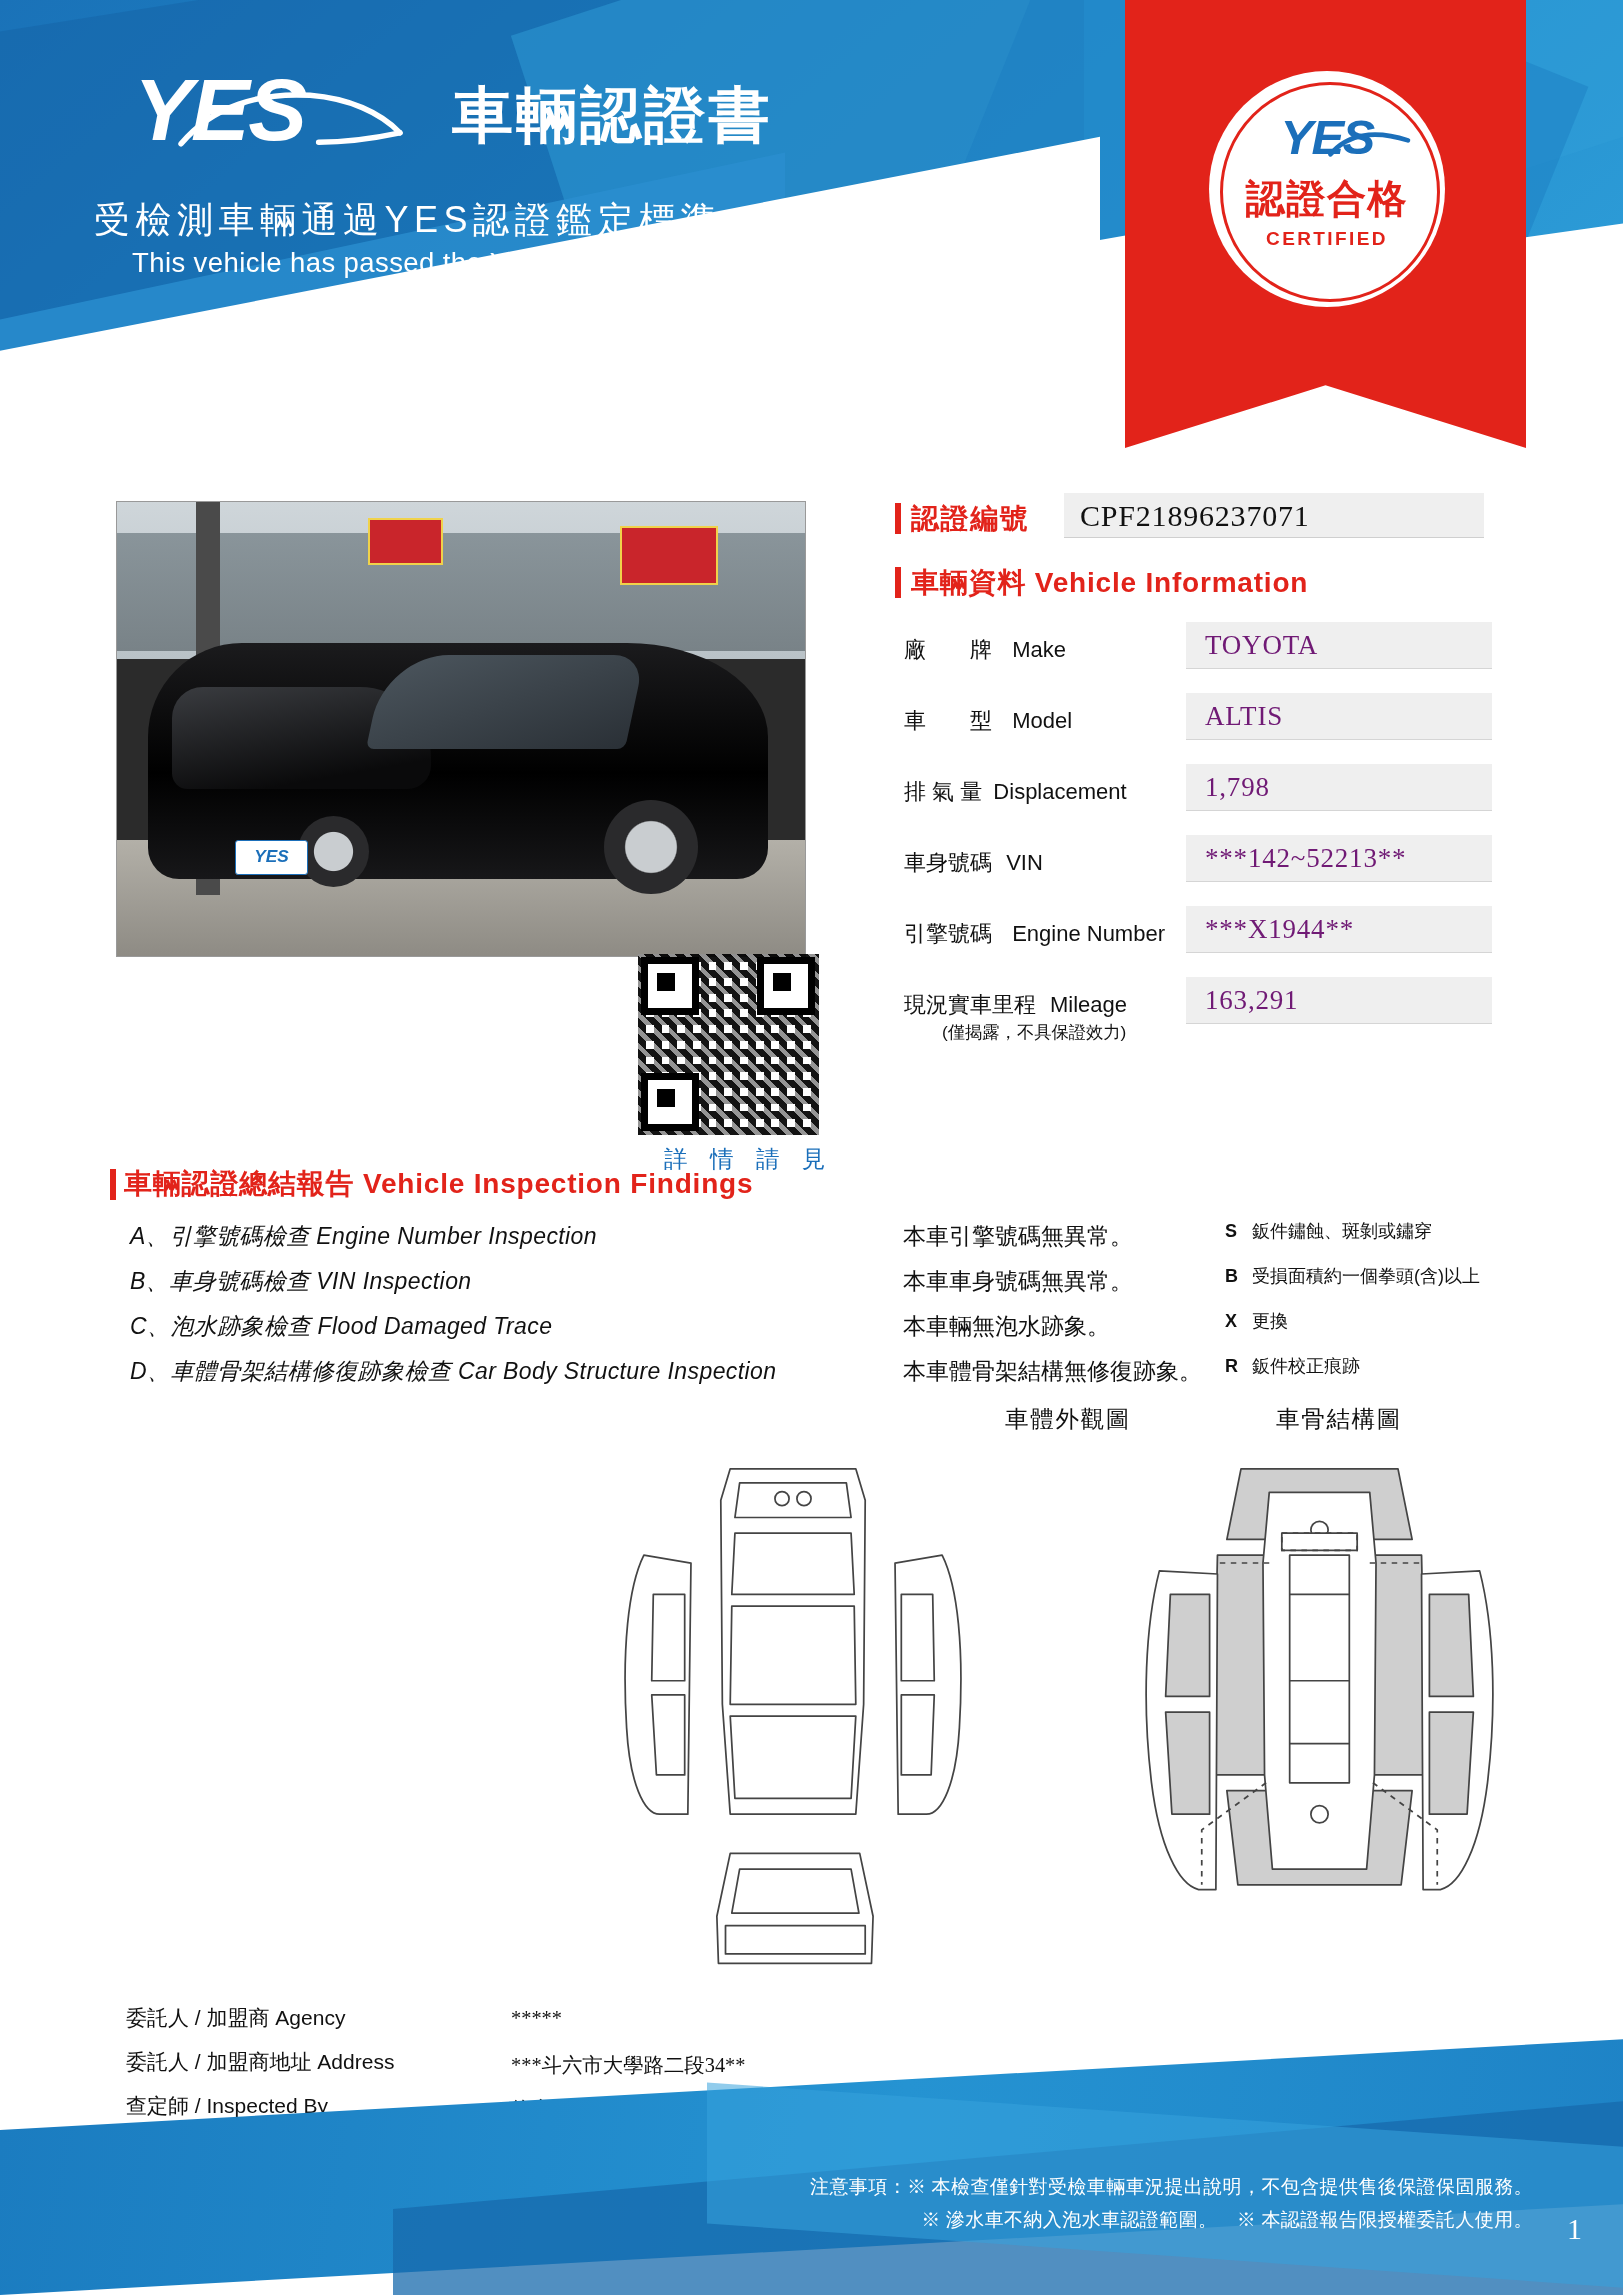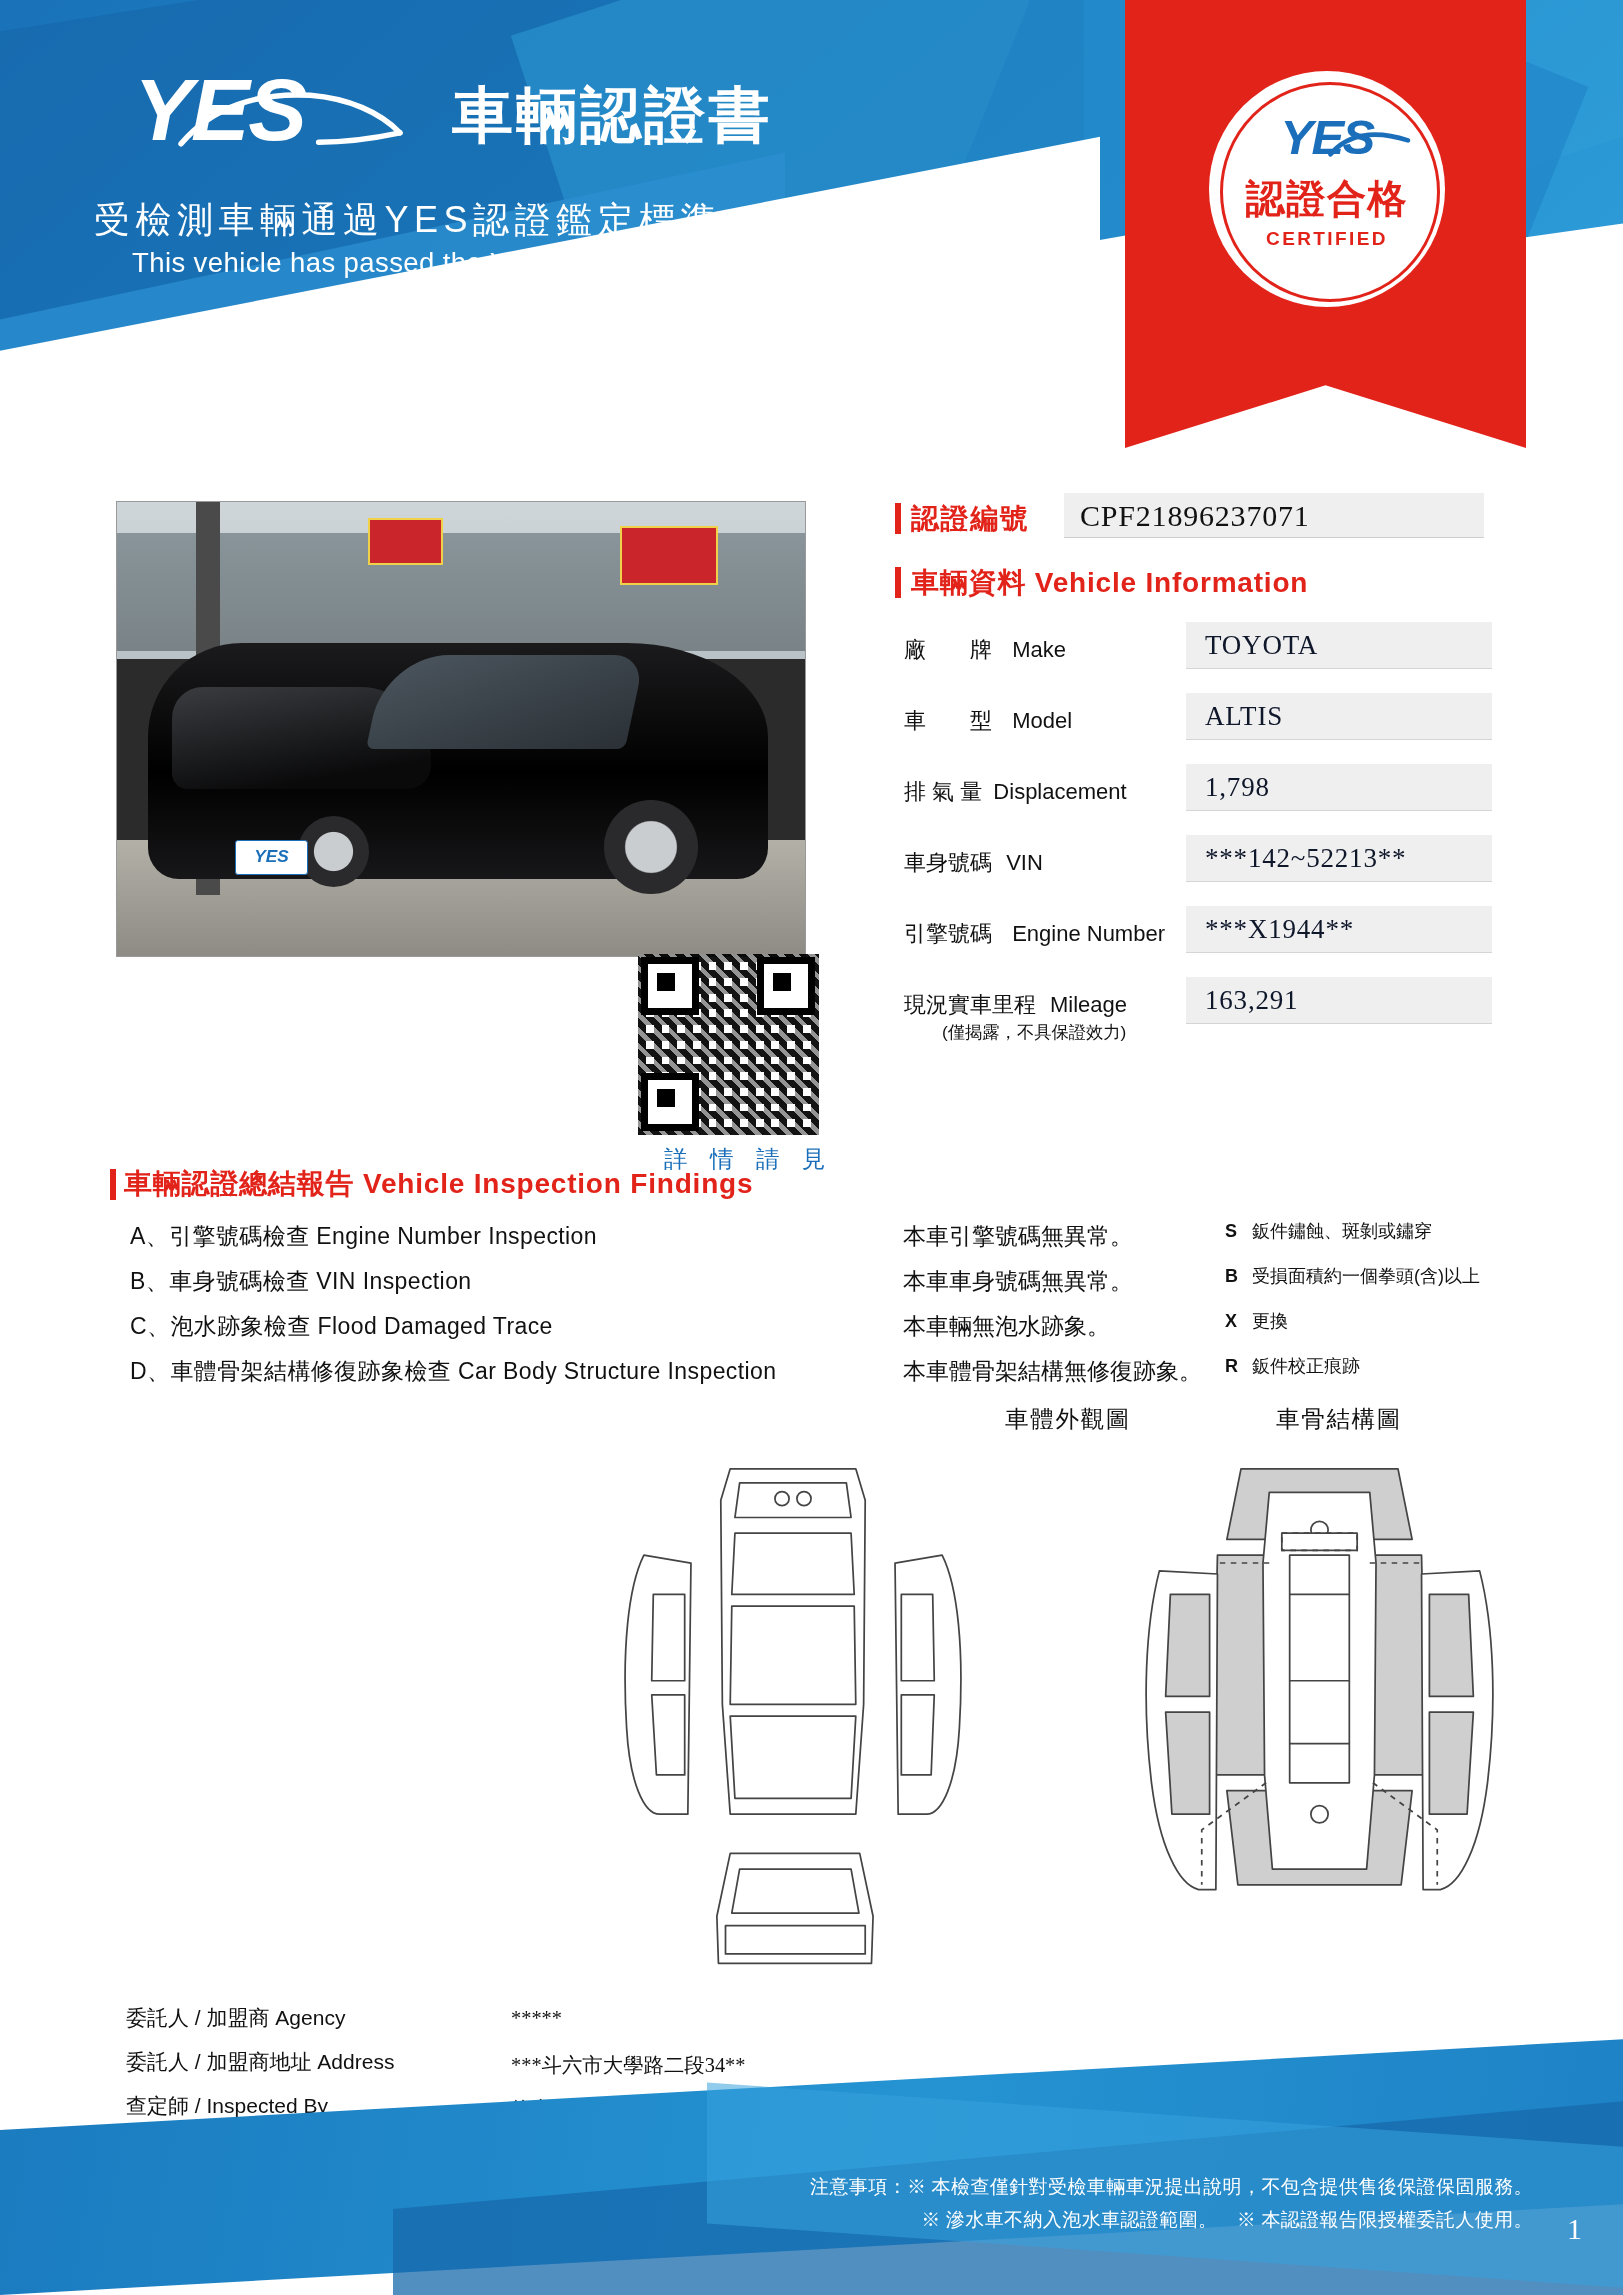--- a/index.html
+++ b/index.html
@@ -342,21 +342,21 @@
     left: 291px; top: 6.3px;
     width: 306px; height: 46px;
     background: #efefef;
     border-bottom: 0.8px solid #d5d5d5;
   }
   .ir-value {
     position: absolute;
     left: 310px; top: 14px;
     font-family: "Liberation Serif", serif;
     font-size: 27px;
-    color: #0f172a;
+    color: #701a75;
     letter-spacing: 0.8px;
   }
   .ir-note {
     position: absolute;
     left: 47px; top: 49px;
     font-size: 17.3px;
     color: #111;
   }
 
   
@@ -371,20 +371,21 @@
     left: 124px; top: 1165px;
     font-size: 28px;
     font-weight: bold;
     color: #e2231a;
     letter-spacing: 0.8px;
   }
   .find-list {
     position: absolute;
     left: 130px; top: 1221px;
     width: 785px;
+    font-style: italic;
   }
   .find-item {
     height: 45px;
     font-size: 23px;
     color: #111;
     letter-spacing: 0.4px;
   }
   .find-results {
     position: absolute;
     left: 903px; top: 1221px;

